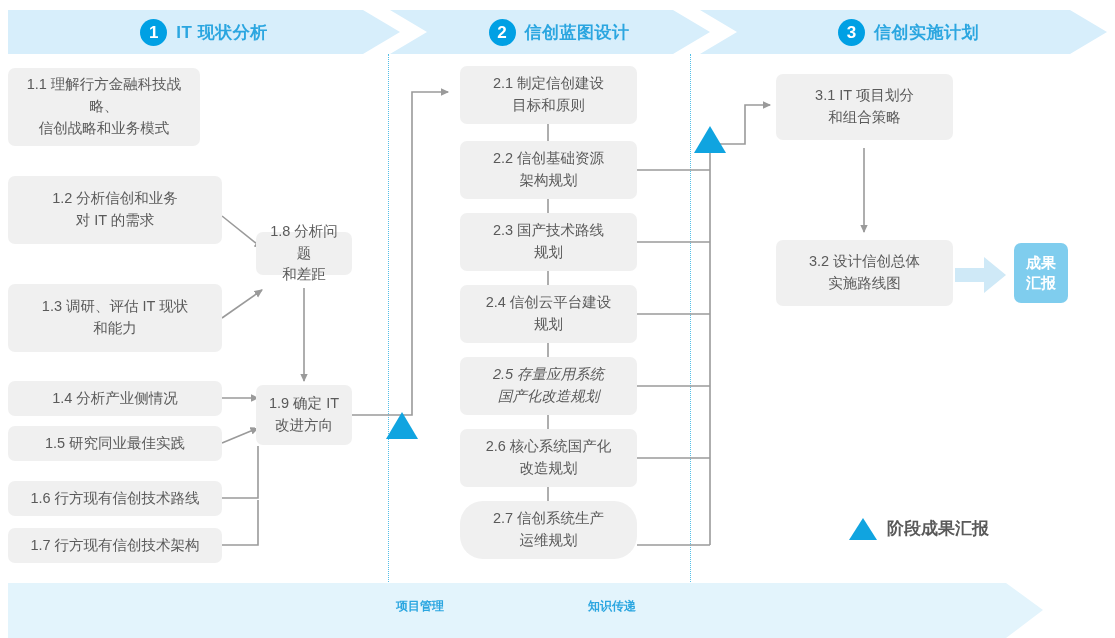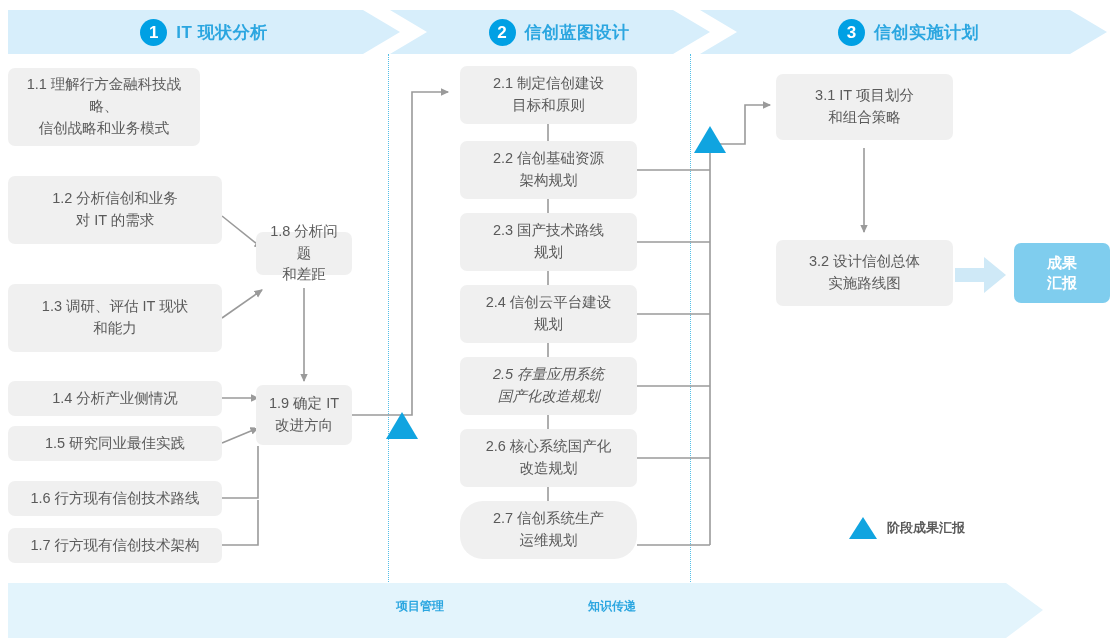--- a/index.html
+++ b/index.html
@@ -30,21 +30,21 @@
 
   
   .result-badge{position:absolute;background:#7fcdee;border-radius:7px;color:#ffffff;
        font-size:15px;font-weight:bold;line-height:1.35;display:flex;
        align-items:center;justify-content:center;text-align:center;}
 
   
   .legend{position:absolute;display:flex;align-items:center;gap:10px;}
   .legend-tri{width:0;height:0;border-left:14px solid transparent;
               border-right:14px solid transparent;border-bottom:22px solid #10a4e0;}
-  .legend-text{font-size:13px;font-weight:bold;color:#595959;white-space:nowrap;}
+  .legend-text{font-size:17px;font-weight:bold;color:#595959;white-space:nowrap;}
 
   
   .bottom-band{position:absolute;left:0;top:583px;width:1115px;height:55px;}
   .bottom-label{position:absolute;top:598px;font-size:12px;font-weight:bold;
                 color:#2ba6e0;white-space:nowrap;}
 
   
   .milestone{position:absolute;width:0;height:0;border-left:16px solid transparent;
              border-right:16px solid transparent;border-bottom:27px solid #10a4e0;}
 
@@ -161,21 +161,21 @@
   <div class="box" style="left:460px;top:429px;width:177px;height:58px;white-space:pre-line;">2.6 核心系统国产化
 改造规划</div>
   <div class="box" style="left:460px;top:501px;width:177px;height:58px;white-space:pre-line;border-radius:23px;">2.7 信创系统生产
 运维规划</div>
 
   <div class="box" style="left:776px;top:74px;width:177px;height:66px;white-space:pre-line;">3.1 IT 项目划分
 和组合策略</div>
   <div class="box" style="left:776px;top:240px;width:177px;height:66px;white-space:pre-line;">3.2 设计信创总体
 实施路线图</div>
 
-  <div class="result-badge" style="left:1014px;top:243px;width:96px;height:60px;white-space:pre-line;">成果
+  <div class="result-badge" style="left:1014px;top:243px;width:54px;height:60px;white-space:pre-line;">成果
 汇报</div>
 
   <div class="milestone" style="left:386px;top:412px;"></div>
   <div class="milestone" style="left:694px;top:126px;"></div>
 
   <div class="legend" style="left:849px;top:517px;">
     <div class="legend-tri"></div>
     <div class="legend-text">阶段成果汇报</div>
   </div>
 

